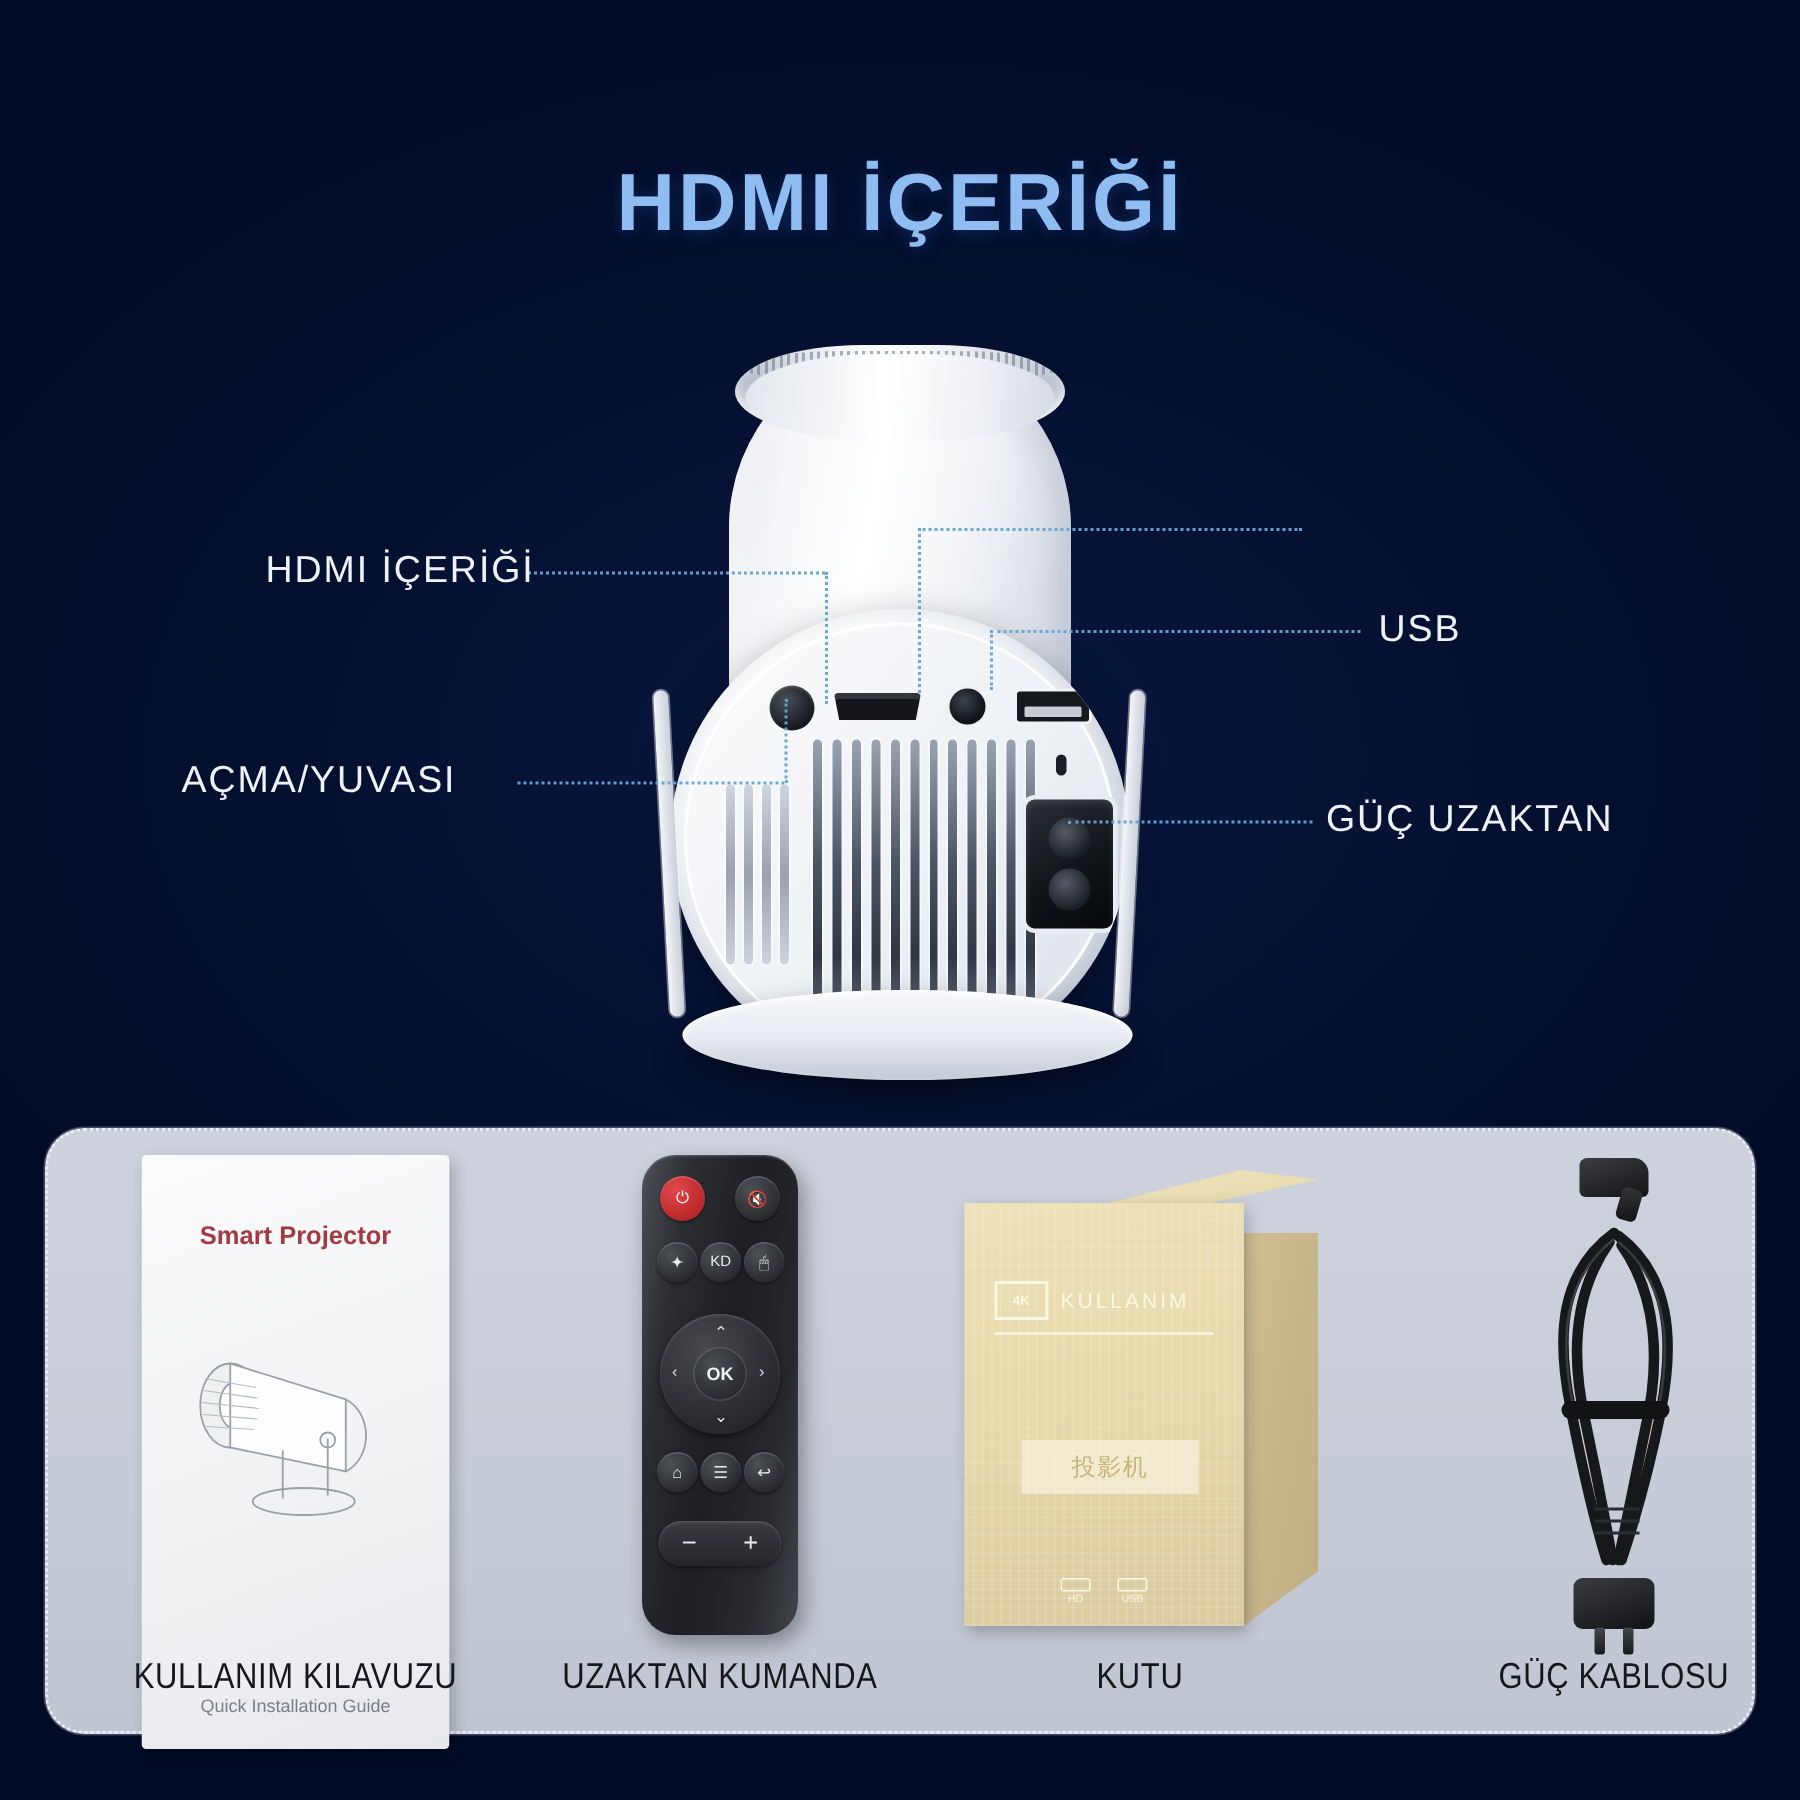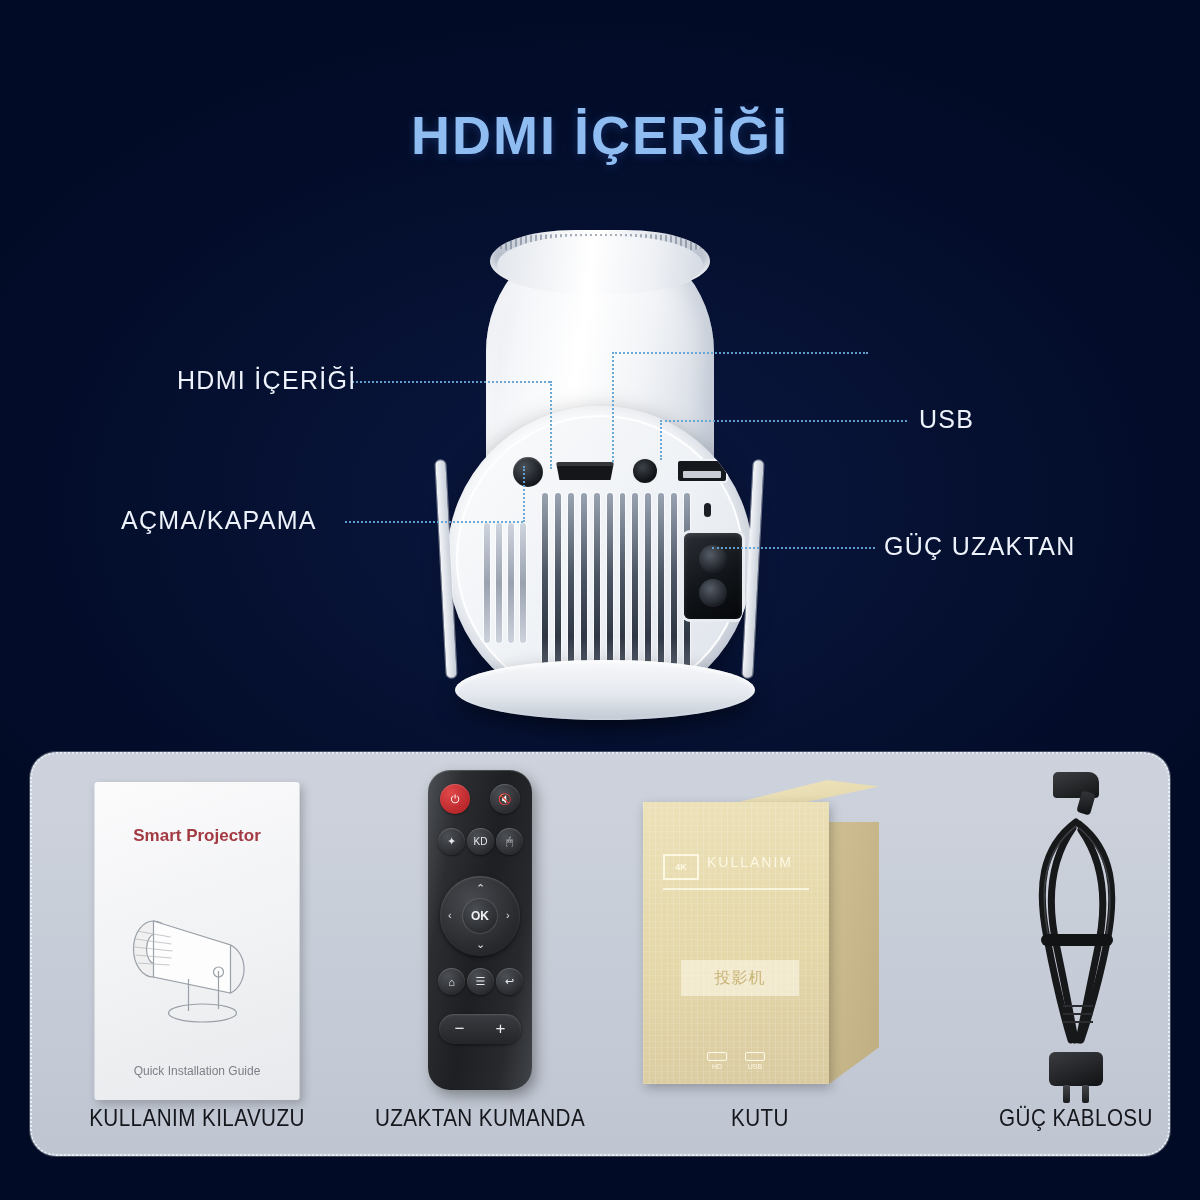--- a/index.html
+++ b/index.html
@@ -175,25 +175,24 @@
   .cap {
     position: absolute; bottom: 26px; left: 0; width: 100%;
     text-align: center; color: #15171c;
     font-size: 24px; letter-spacing: .5px;
     transform: scaleX(0.86); transform-origin: center;
   }
 
   
   .manual {
     position: absolute; left: 50%; top: 16px; transform: translateX(-50%);
-    width: 205px; height: 318px;
+    width: 205px; height: 396px;
     background: linear-gradient(160deg,#fbfbfc,#f0f1f3 60%,#e7e9ec);
     border-radius: 3px;
     box-shadow: 3px 4px 10px rgba(0,0,0,0.22);
-    margin-top: 12px;
   }
   .manual-title {
     position: absolute; top: 44px; left: 0; width: 100%;
     text-align: center; color: #a33a42; font-size: 17px; font-weight: bold;
   }
   .manual-sub {
     position: absolute; bottom: 22px; left: 0; width: 100%;
     text-align:center; color: #7b7f87; font-size: 12px;
   }
   .manual-art { position:absolute; left: 20px; top: 105px; width: 165px; height: 140px; }
@@ -249,21 +248,21 @@
     position:absolute; left: 194px; top: 48px; width: 50px; height: 262px;
     background: linear-gradient(100deg,#cfbf93,#bfae82);
     clip-path: polygon(0 0, 100% -8%, 100% 86%, 0 100%);
   }
   .box-top {
     position:absolute; left: 8px; top: 6px; width: 236px; height: 46px;
     background: linear-gradient(170deg,#f2e8c2,#dfd2a4);
     clip-path: polygon(0 100%, 78% 0, 100% 14%, 22% 100%);
   }
   .box-brandrow {
-    position:absolute; left: 20px; top: 52px; display:flex; align-items:flex-start; gap: 8px;
+    position:absolute; left: 20px; top: 52px; display:flex; align-items:center; gap: 8px;
   }
   .box-badge {
     width: 36px; height: 26px; border: 2px solid #fdf8e4;
     display:flex; align-items:center; justify-content:center;
     color:#fdf8e4; font-size: 9px; font-weight:bold;
   }
   .box-brand { color:#fdf8e4; font-size: 14px; letter-spacing: 2px; }
   .box-rule { position:absolute; left: 20px; top: 86px; width: 146px; height: 2px; background: rgba(253,248,228,0.85); }
   .box-cn {
     position:absolute; left: 38px; top: 158px; width: 118px; height: 36px;
@@ -359,21 +358,21 @@
 
   <div class="lead h" style="left:612px; top:352px; width:256px;"></div>
   <div class="lead v" style="left:612px; top:352px; height:110px;"></div>
 
   <div class="lead h" style="left:660px; top:420px; width:247px;"></div>
   <div class="lead v" style="left:660px; top:420px; height:40px;"></div>
 
   <div class="lead h" style="left:712px; top:547px; width:163px;"></div>
 
   <div class="callout left" style="left:177px; top:366px;">HDMI İÇERİĞİ</div>
-  <div class="callout left" style="left:121px; top:506px;">AÇMA/KAPAMA</div>
+  <div class="callout left" style="left:121px; top:506px;">AÇMA/YUVASI</div>
   <div class="callout right" style="left:919px; top:405px;">USB</div>
   <div class="callout right" style="left:884px; top:532px;">GÜÇ UZAKTAN</div>
 
   <div id="panel">
 
     <div class="cell" style="left:18px; width:294px;">
       <div class="manual">
         <div class="manual-title">Smart Projector</div>
         <svg class="manual-art" viewBox="0 0 165 140">
           <g fill="none" stroke="#9aa0a8" stroke-width="1.2">

